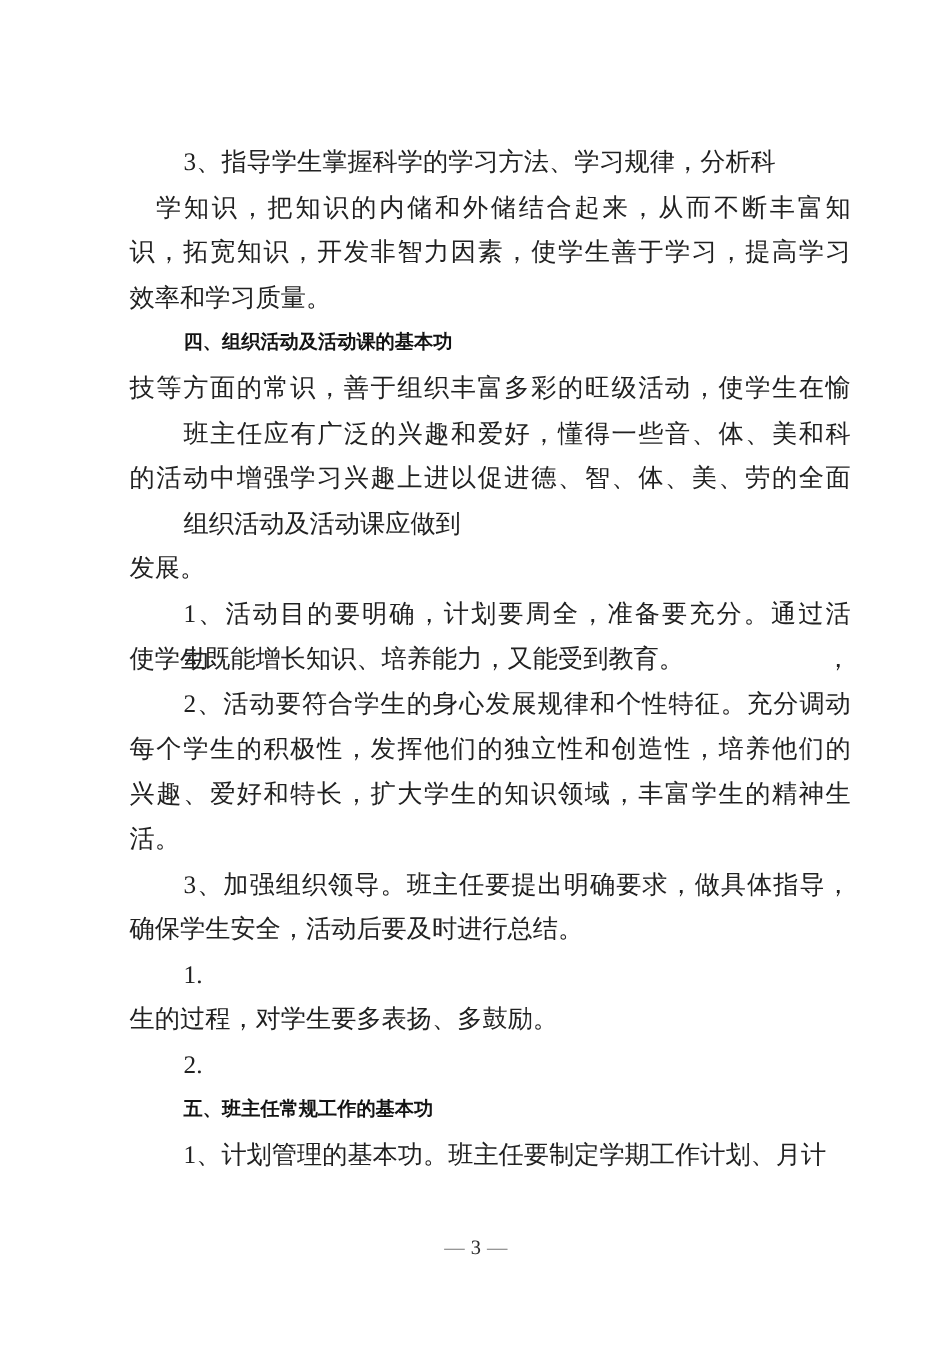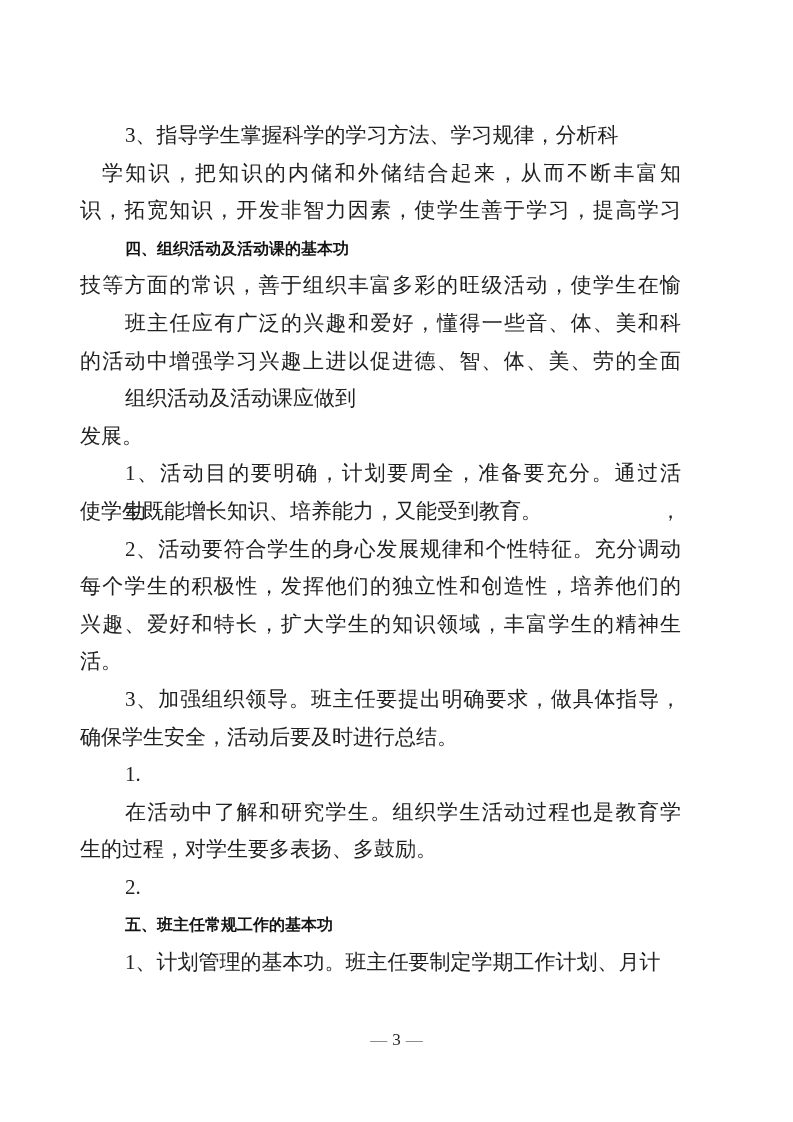--- a/index.html
+++ b/index.html
@@ -10,21 +10,21 @@
   .page {
     position: relative;
     width: 793px;
     height: 1122px;
     background: #ffffff;
     overflow: hidden;
     margin: 0;
   }
   .content {
     position: absolute;
-    left: 80px;
+    left: 108px;
     top: 117px;
     width: 601px;
   }
   .line {
     font-family: "Liberation Serif", serif;
     font-size: 21px;
     line-height: 37.6px;
     height: 37.6px;
     color: #212121;
     white-space: nowrap;
@@ -65,36 +65,36 @@
   }
 </style>
 </head>
 <body>
 
 <div class="page">
   <div class="content">
       <div class="line indent-2">3、指导学生掌握科学的学习方法、学习规律，分析科</div>
       <div class="line indent-1 fill">学知识，把知识的内储和外储结合起来，从而不断丰富知</div>
       <div class="line indent-0 fill">识，拓宽知识，开发非智力因素，使学生善于学习，提高学习</div>
+      <div class="line indent-0">效率和学习质量。</div>
       <div class="line indent-2 heading">四、组织活动及活动课的基本功</div>
       <div class="line indent-0 fill">技等方面的常识，善于组织丰富多彩的旺级活动，使学生在愉</div>
       <div class="line indent-2 fill">班主任应有广泛的兴趣和爱好，懂得一些音、体、美和科</div>
       <div class="line indent-0 fill">的活动中增强学习兴趣上进以促进德、智、体、美、劳的全面</div>
       <div class="line indent-2">组织活动及活动课应做到</div>
       <div class="line indent-0">发展。</div>
       <div class="line indent-2 fill">1、活动目的要明确，计划要周全，准备要充分。通过活动，</div>
       <div class="line indent-0">使学生既能增长知识、培养能力，又能受到教育。</div>
       <div class="line indent-2 fill">2、活动要符合学生的身心发展规律和个性特征。充分调动</div>
       <div class="line indent-0 fill">每个学生的积极性，发挥他们的独立性和创造性，培养他们的</div>
       <div class="line indent-0 fill">兴趣、爱好和特长，扩大学生的知识领域，丰富学生的精神生</div>
       <div class="line indent-0">活。</div>
       <div class="line indent-2 fill">3、加强组织领导。班主任要提出明确要求，做具体指导，</div>
       <div class="line indent-0">确保学生安全，活动后要及时进行总结。</div>
       <div class="line indent-2">1.</div>
-      <div class="line indent-2 fill">在活动中了解和研究学生。组织学生活动过程也是教育学</div>
       <div class="line indent-0">生的过程，对学生要多表扬、多鼓励。</div>
       <div class="line indent-2">2.</div>
       <div class="line indent-2 heading">五、班主任常规工作的基本功</div>
       <div class="line indent-2">1、计划管理的基本功。班主任要制定学期工作计划、月计</div>
     </div>
   <div class="footer">
     <span class="dash">—</span><span class="pagenum">3</span><span class="dash">—</span>
   </div>
 </div>
 

